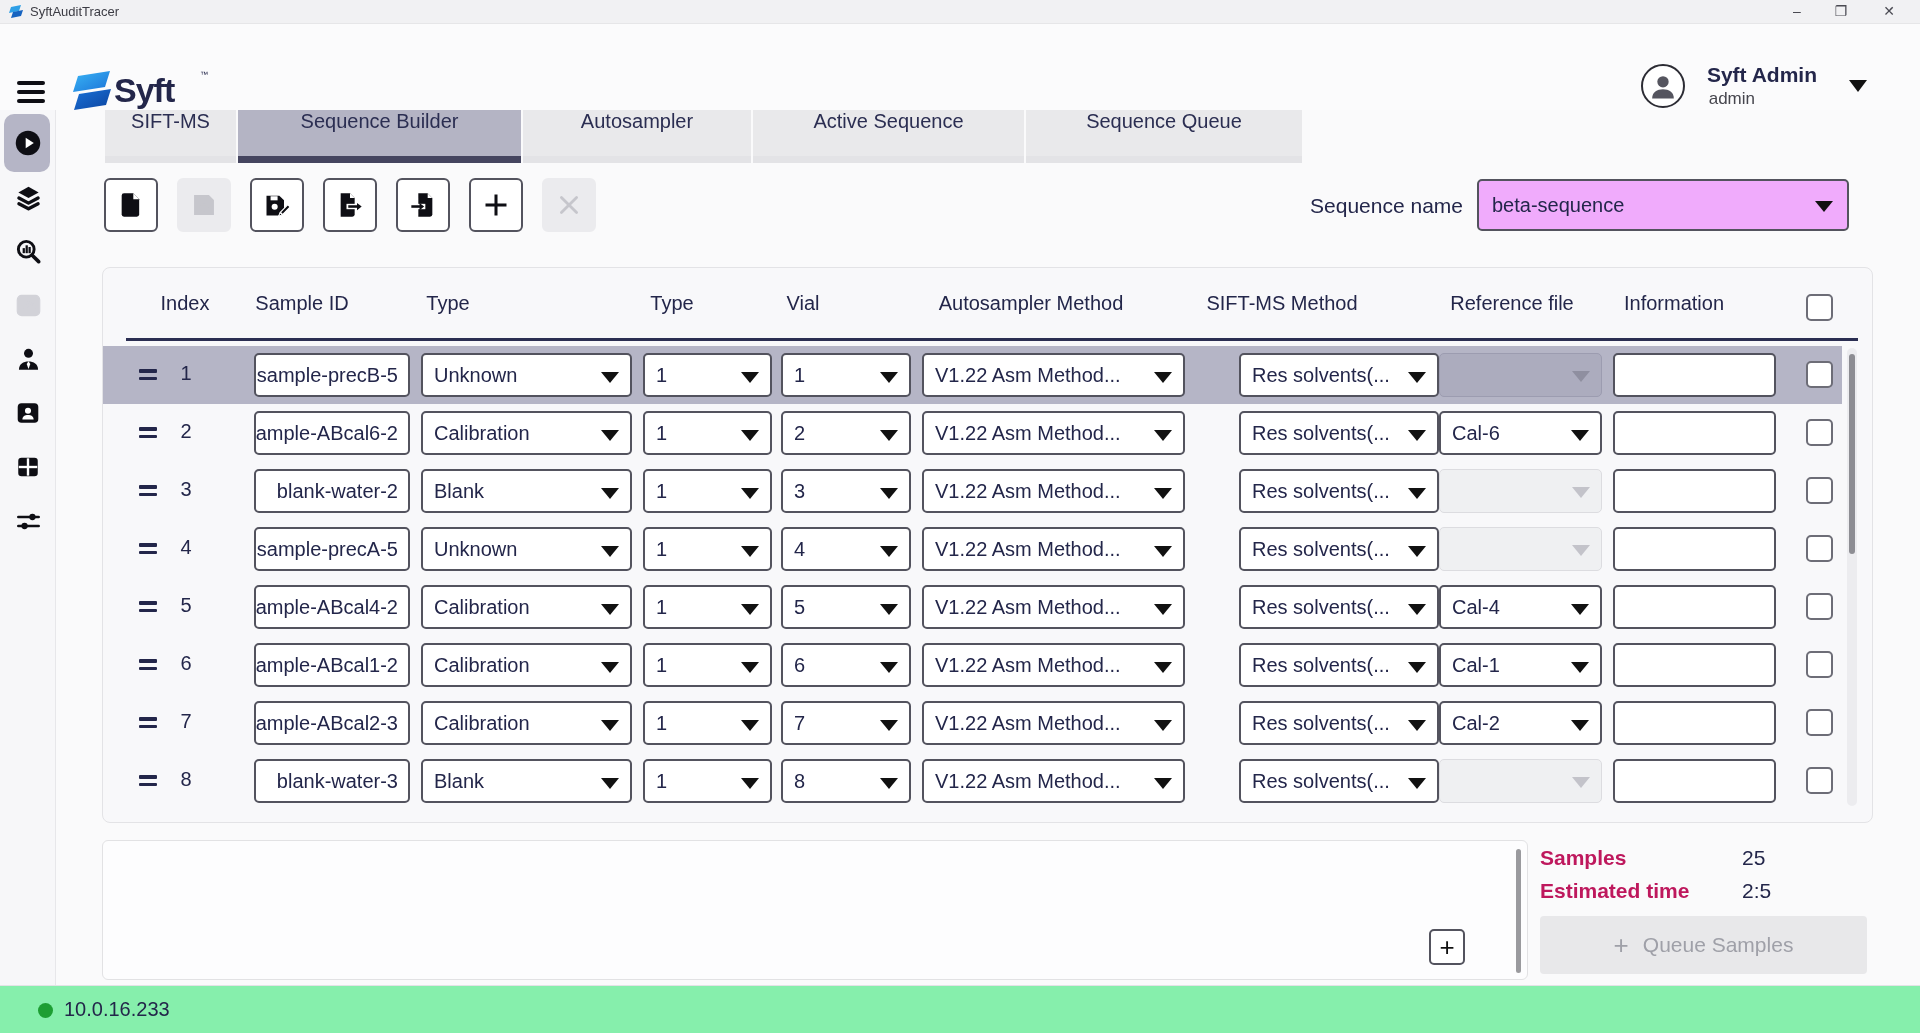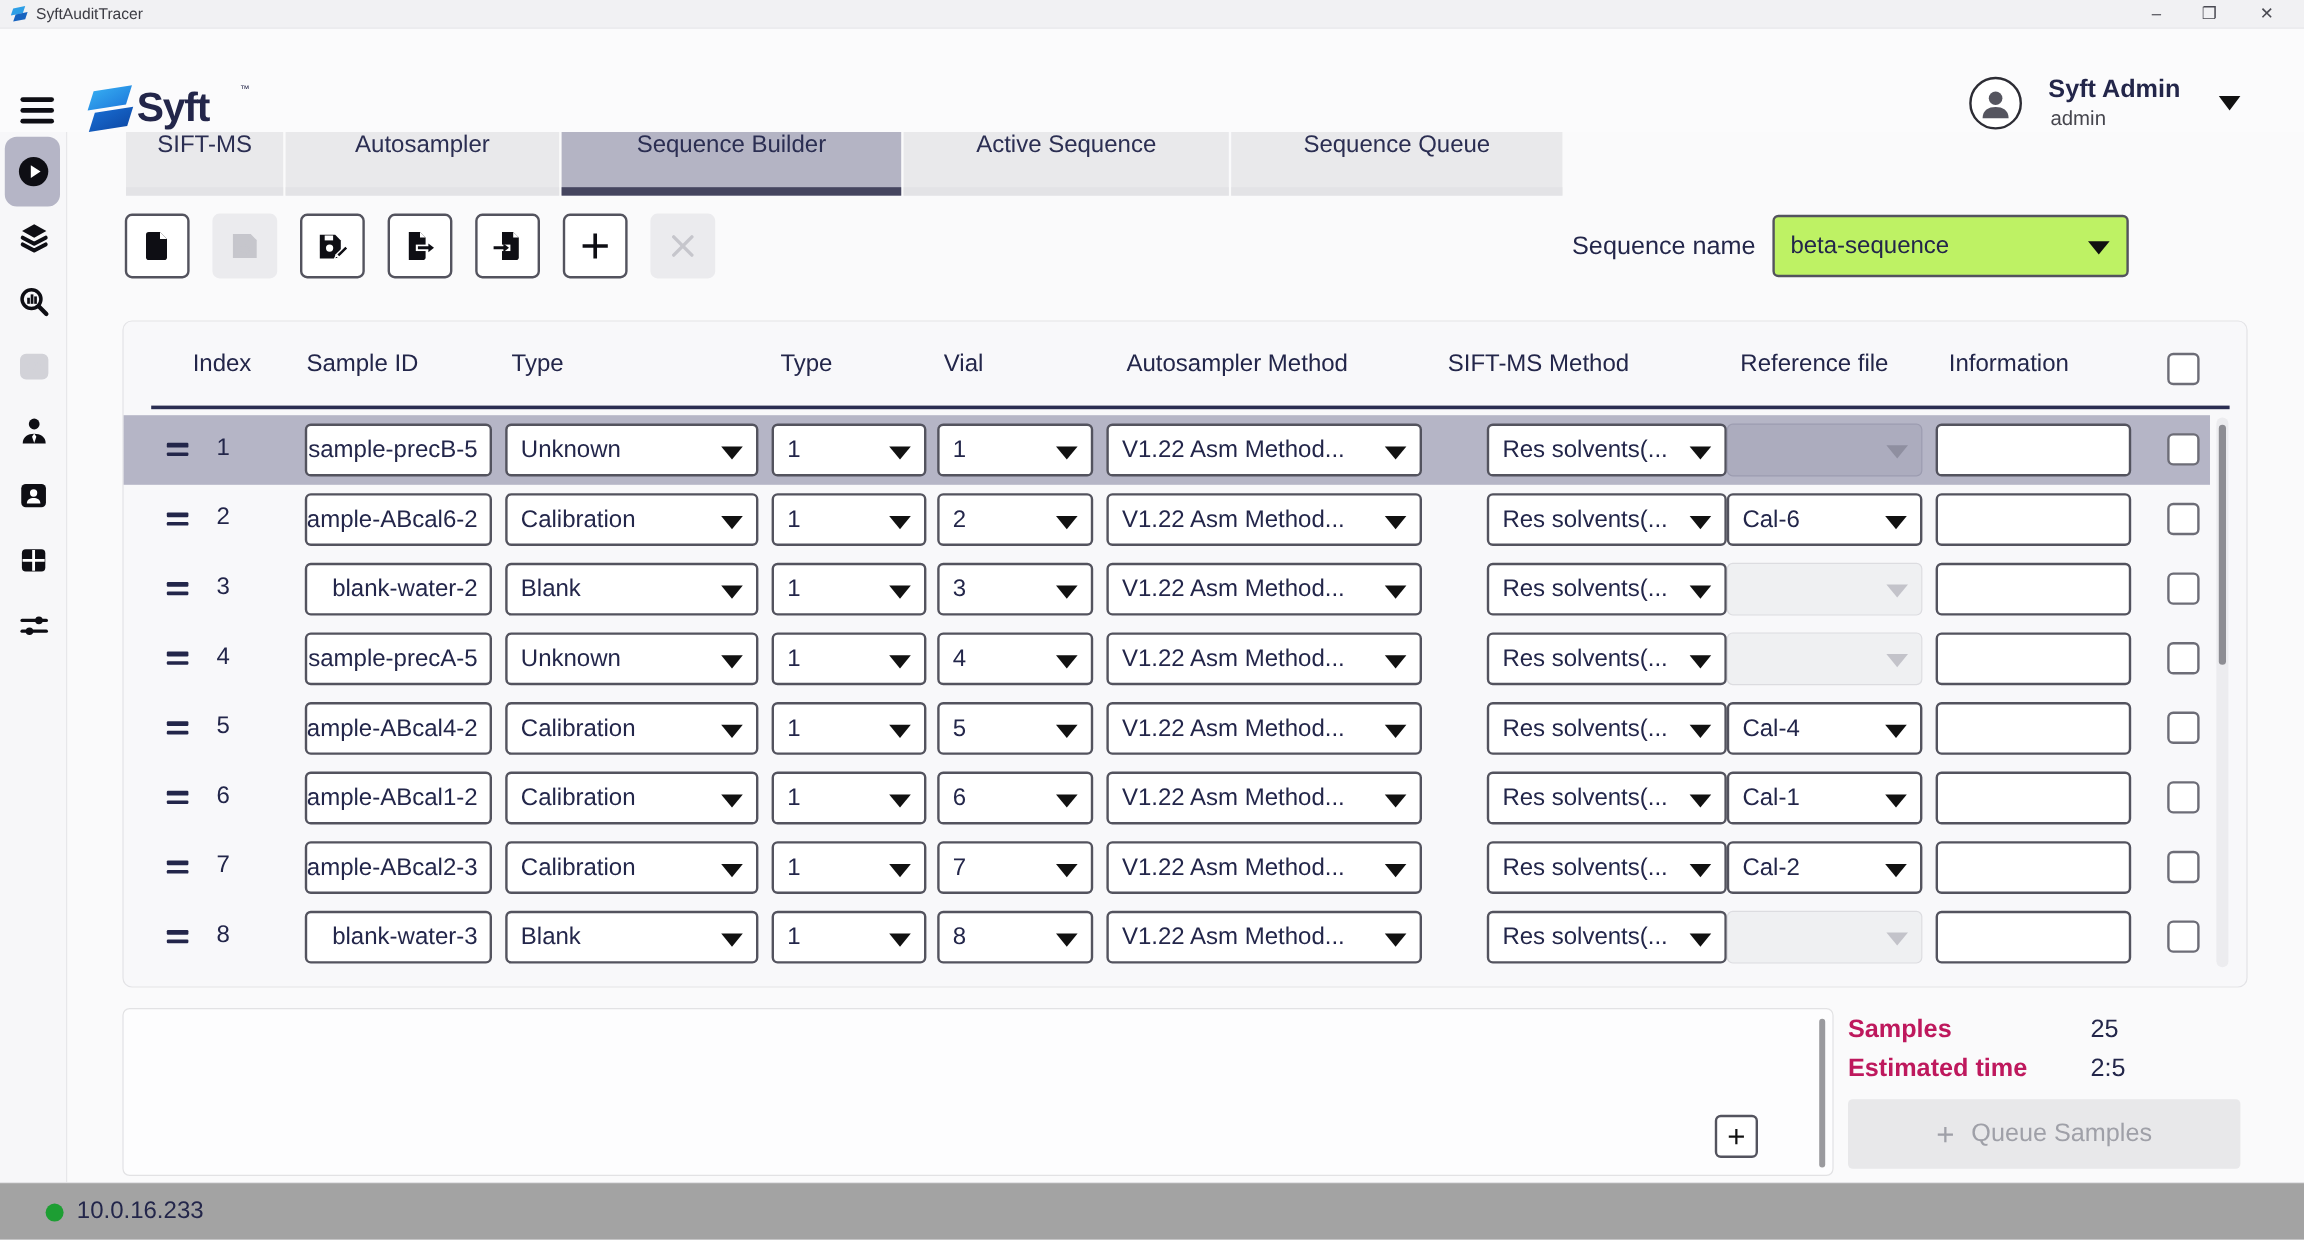--- a/index.html
+++ b/index.html
@@ -39,21 +39,21 @@
   .sbitem svg{position:relative;z-index:1;}
   .sbitem.disabled svg *{fill:#d2d2d8;stroke:#d2d2d8;}
 
   
   .toolbar{position:absolute;left:104px;top:178px;display:flex;gap:19px;}
   .tbtn{width:54px;height:54px;background:#fff;border:2px solid #53535e;border-radius:6px;display:flex;align-items:center;justify-content:center;cursor:pointer;}
   .tbtn.disabled{background:#ebebee;border-color:#ebebee;cursor:default;}
   .tbtn.disabled svg *{fill:#c6c6cc;stroke:#c6c6cc;}
 
   .seqlabel{position:absolute;left:1258px;top:194px;width:205px;text-align:right;font-size:21px;font-weight:500;color:#23264a;}
-  .seqdd{position:absolute;left:1477px;top:179px;width:297px;height:52px;background:#bef264;border:2px solid #53535e;border-radius:5px;cursor:pointer;padding-left:28px;}
+  .seqdd{position:absolute;left:1477px;top:179px;width:372px;height:52px;background:#f0abfc;border:2px solid #53535e;border-radius:5px;cursor:pointer;padding-left:28px;}
   .seqdd .val{position:absolute;left:13px;top:13px;font-size:20px;color:#23264a;}
   .seqdd .car{position:absolute;right:14px;top:20px;}
 
   .car{width:0;height:0;border-left:9px solid transparent;border-right:9px solid transparent;border-top:11px solid #111;}
 
   
   .tablebox{position:absolute;left:102px;top:267px;width:1771px;height:556px;background:#f8f8fa;border:1px solid #e3e3e6;border-radius:8px;}
   .thead{position:absolute;left:0;top:0;width:100%;height:70px;}
   .hlabel{position:absolute;top:24px;transform:translateX(-50%);font-size:20px;font-weight:500;color:#23264a;white-space:nowrap;}
   .hline{position:absolute;left:23px;right:14px;top:70px;height:3px;background:#2b2e52;}
@@ -92,21 +92,21 @@
   .addbtn{position:absolute;right:62px;bottom:14px;width:36px;height:36px;background:#fff;border:2px solid #53535e;border-radius:5px;display:flex;align-items:center;justify-content:center;font-size:26px;line-height:26px;color:#111;cursor:pointer;}
   .bscroll{position:absolute;right:6px;top:8px;width:5px;height:124px;background:#9a9a9e;border-radius:3px;cursor:pointer;}
 
   
   .sumlabel{position:absolute;font-size:21px;font-weight:600;color:#be185d;}
   .sumval{position:absolute;font-size:21px;color:#23264a;}
   .queuebtn{position:absolute;left:1540px;top:916px;width:327px;height:58px;background:#e8e8ea;border:none;border-radius:4px;display:flex;align-items:center;justify-content:center;gap:14px;font-size:21px;color:#9fa0a8;cursor:default;font-family:"Liberation Sans",sans-serif;}
   .queuebtn .plus{font-size:26px;line-height:22px;color:#9fa0a8;}
 
   
-  .statusbar{position:absolute;left:0;top:985px;width:1920px;height:48px;background:#a3a3a3;border-top:1px solid #e3e3e6;}
+  .statusbar{position:absolute;left:0;top:985px;width:1920px;height:48px;background:#86efac;border-top:1px solid #e3e3e6;}
   .dot{position:absolute;left:38px;top:17px;width:15px;height:15px;border-radius:50%;}
   .ip{position:absolute;left:64px;top:12px;font-size:20px;font-weight:500;color:#23264a;}
 </style>
 </head>
 <body>
 
 <div class="titlebar">
   <svg class="appicon" viewBox="0 0 16 14">
     <polygon points="2,2 12,0 10,6 0,8" fill="#2e9fe6"></polygon>
     <polygon points="4,7 14,5 12,11 2,13" fill="#1663c0"></polygon>
@@ -151,25 +151,25 @@
     <span class="uname">Syft Admin</span>
     <span class="urole">admin</span>
     <span class="ucaret"></span>
   </div>
 </div>
 
 <div class="tabs">
     <div class="tab" style="width: 131px;">
       <span>SIFT-MS</span>
     </div>
+    <div class="tab active" style="width: 283px;">
+      <span>Sequence Builder</span>
+    </div>
     <div class="tab" style="width: 228px;">
       <span>Autosampler</span>
-    </div>
-    <div class="tab active" style="width: 283px;">
-      <span>Sequence Builder</span>
     </div>
     <div class="tab" style="width: 271px;">
       <span>Active Sequence</span>
     </div>
     <div class="tab" style="width: 276px;">
       <span>Sequence Queue</span>
     </div>
   </div>
 
 <div class="sidebar">

